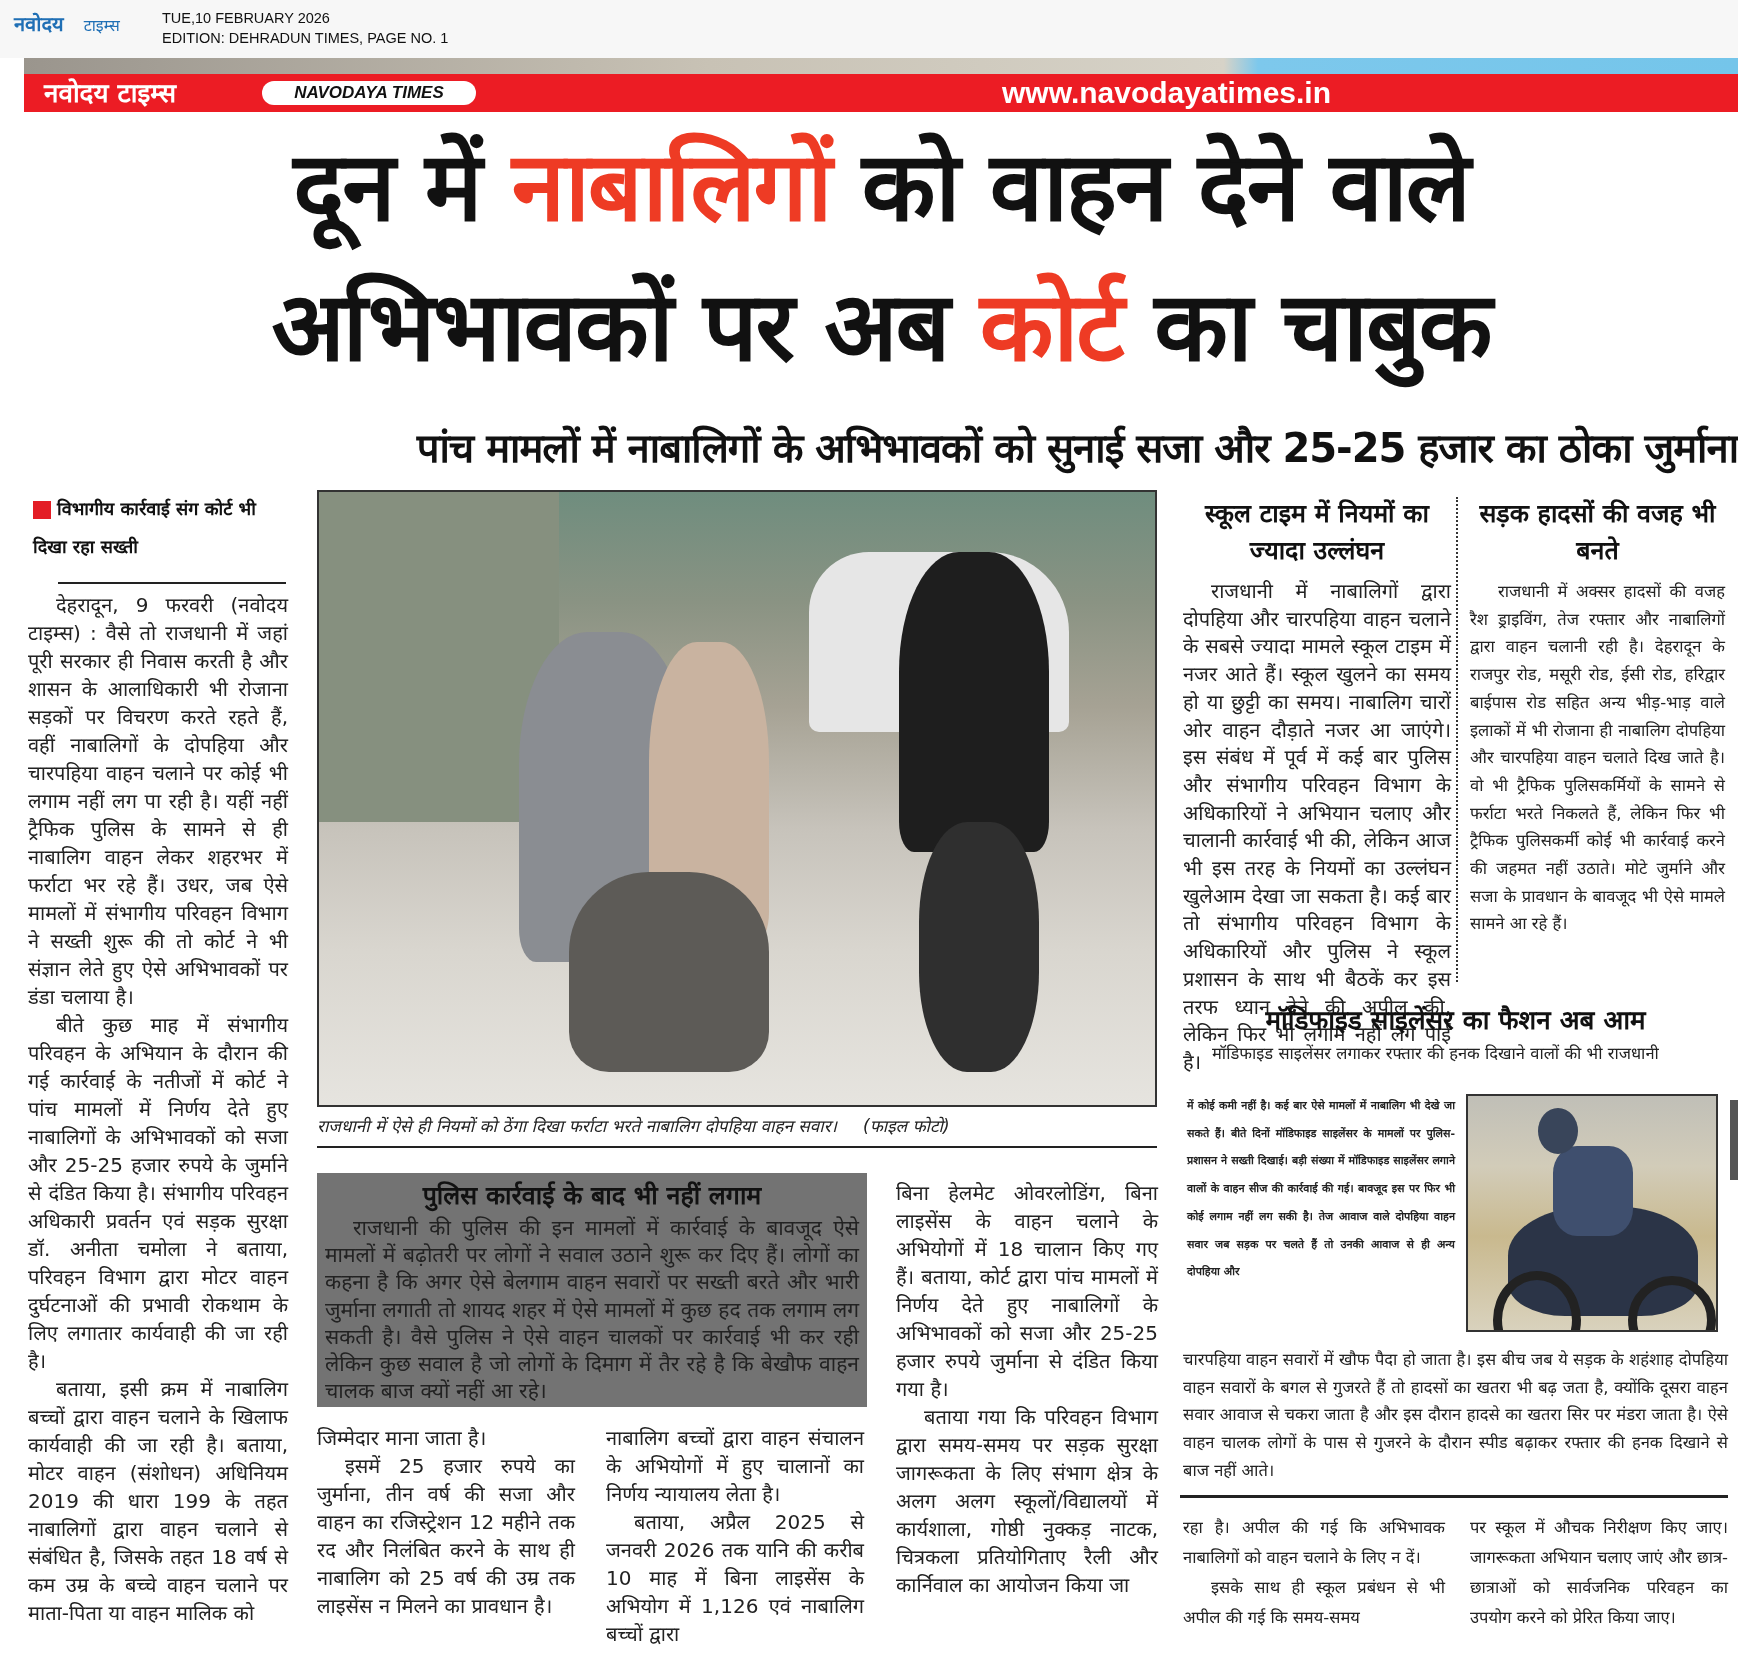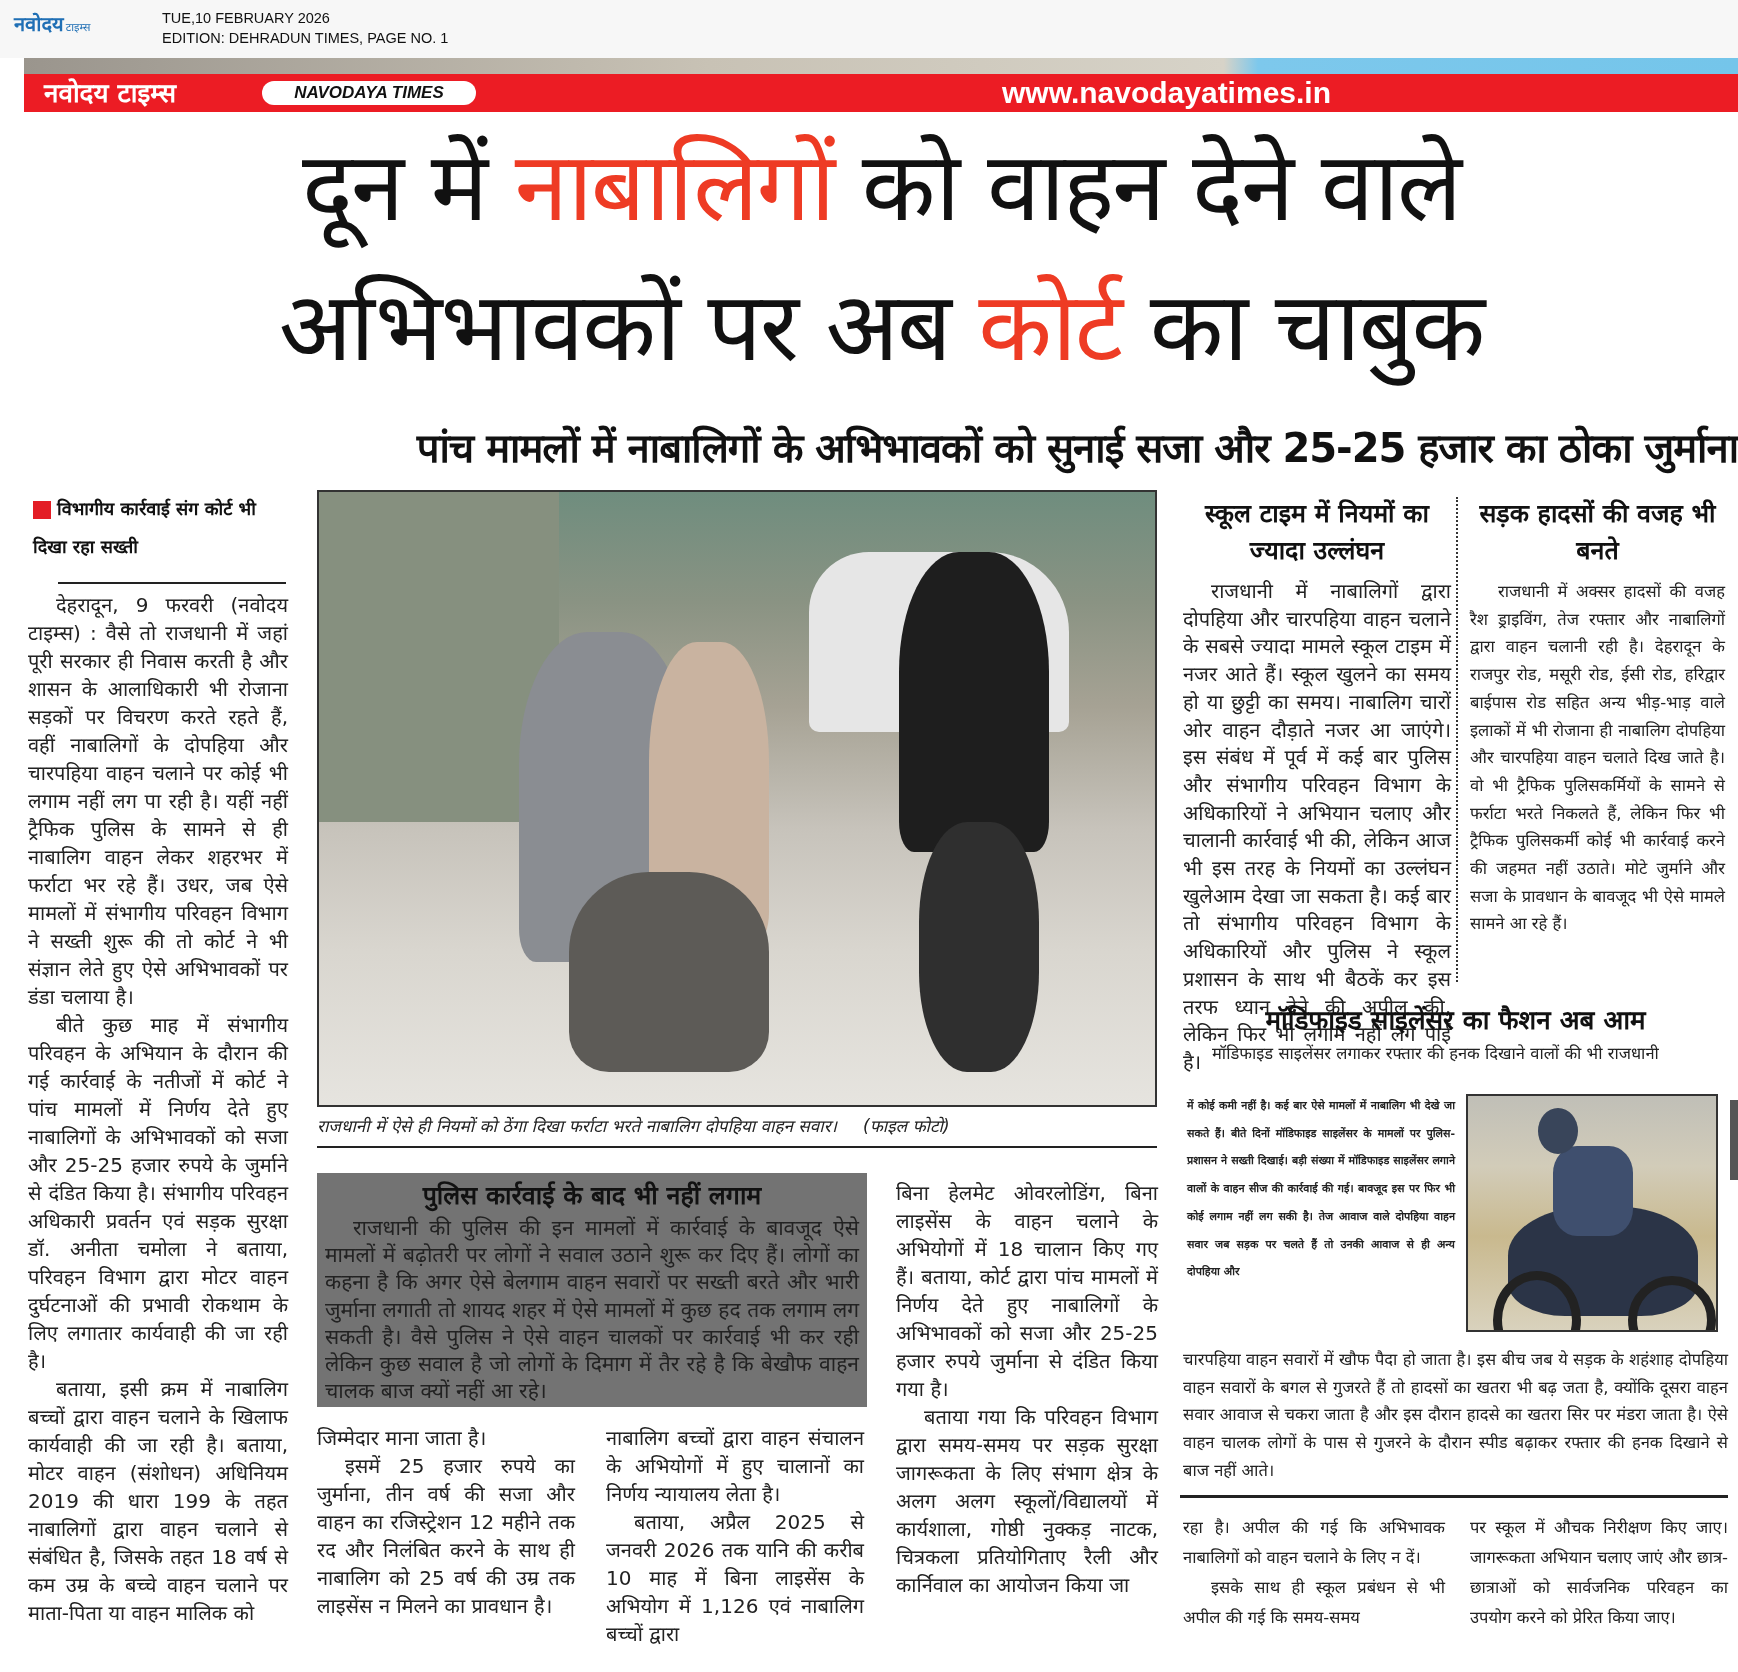--- a/index.html
+++ b/index.html
@@ -1,26 +1,26 @@
 <!DOCTYPE html>
 <html><head>
 <meta charset="utf-8">
 <style>
   html,body{margin:0;padding:0;}
   body{width:1738px;height:1672px;background:#ffffff;font-family:"DejaVu Sans",sans-serif;color:#1a1a1a;position:relative;overflow:hidden;}
   .topbar{position:absolute;left:0;top:0;width:1738px;height:58px;background:#f7f7f7;}
   .brand-small{position:absolute;left:14px;top:10px;color:#1f6fb5;font-weight:bold;font-size:20px;font-family:"DejaVu Sans",sans-serif;}
-  .brand-small .sub{font-size:11px;font-weight:normal;margin-left:2px;}
+  .brand-small .sub{font-size:16px;font-weight:normal;margin-left:20px;}
   .meta{position:absolute;left:162px;top:8px;font-family:"Liberation Sans",sans-serif;font-size:14.5px;line-height:20px;color:#111;font-weight:500;}
   .photo-strip{position:absolute;left:24px;top:58px;width:1714px;height:16px;background:linear-gradient(90deg,#9a958d 0%,#c8c2b5 40%,#d7d3c8 70%,#7dc8ec 72%,#74c5ea 100%);}
   .masthead{position:absolute;left:24px;top:74px;width:1714px;height:38px;background:#ec1c24;}
   .mast-hindi{position:absolute;left:20px;top:0;color:#fff;font-weight:bold;font-size:26px;line-height:38px;font-family:"DejaVu Sans",sans-serif;}
   .mast-pill{position:absolute;left:238px;top:7px;width:214px;height:24px;background:#fff;border-radius:13px;text-align:center;font-family:"Liberation Sans",sans-serif;font-style:italic;font-weight:bold;font-size:17px;line-height:24px;color:#111;}
   .mast-url{position:absolute;left:978px;top:0;color:#fff;font-family:"Liberation Sans",sans-serif;font-weight:bold;font-size:30px;line-height:38px;}
-  .headline{position:absolute;left:24px;width:1714px;text-align:center;font-weight:normal;font-family:"DejaVu Sans",sans-serif;color:#111;white-space:nowrap;letter-spacing:-2px;}
+  .headline{position:absolute;left:24px;width:1714px;text-align:center;font-weight:bold;font-family:"DejaVu Sans",sans-serif;color:#111;white-space:nowrap;letter-spacing:-2px;}
   .h1{top:122px;font-size:96px;line-height:130px;}
   .h2{top:262px;font-size:96px;line-height:130px;}
   .red{color:#ee3b24;}
   .subhead{position:absolute;left:24px;top:420px;width:1714px;text-align:right;font-weight:bold;font-size:40px;line-height:56px;color:#111;white-space:nowrap;letter-spacing:-1px;}
   .col{position:absolute;font-size:20px;line-height:28px;text-align:justify;color:#222;}
   .col p{margin:0;text-indent:28px;}
   .col p.noind{text-indent:0;}
   .bullet-head{position:absolute;left:33px;top:490px;width:255px;font-weight:bold;font-size:18px;line-height:38px;color:#111;}
   .bullet-sq{display:inline-block;width:18px;height:18px;background:#e31d25;margin-right:6px;vertical-align:middle;}
   .rule{position:absolute;background:#222;}

